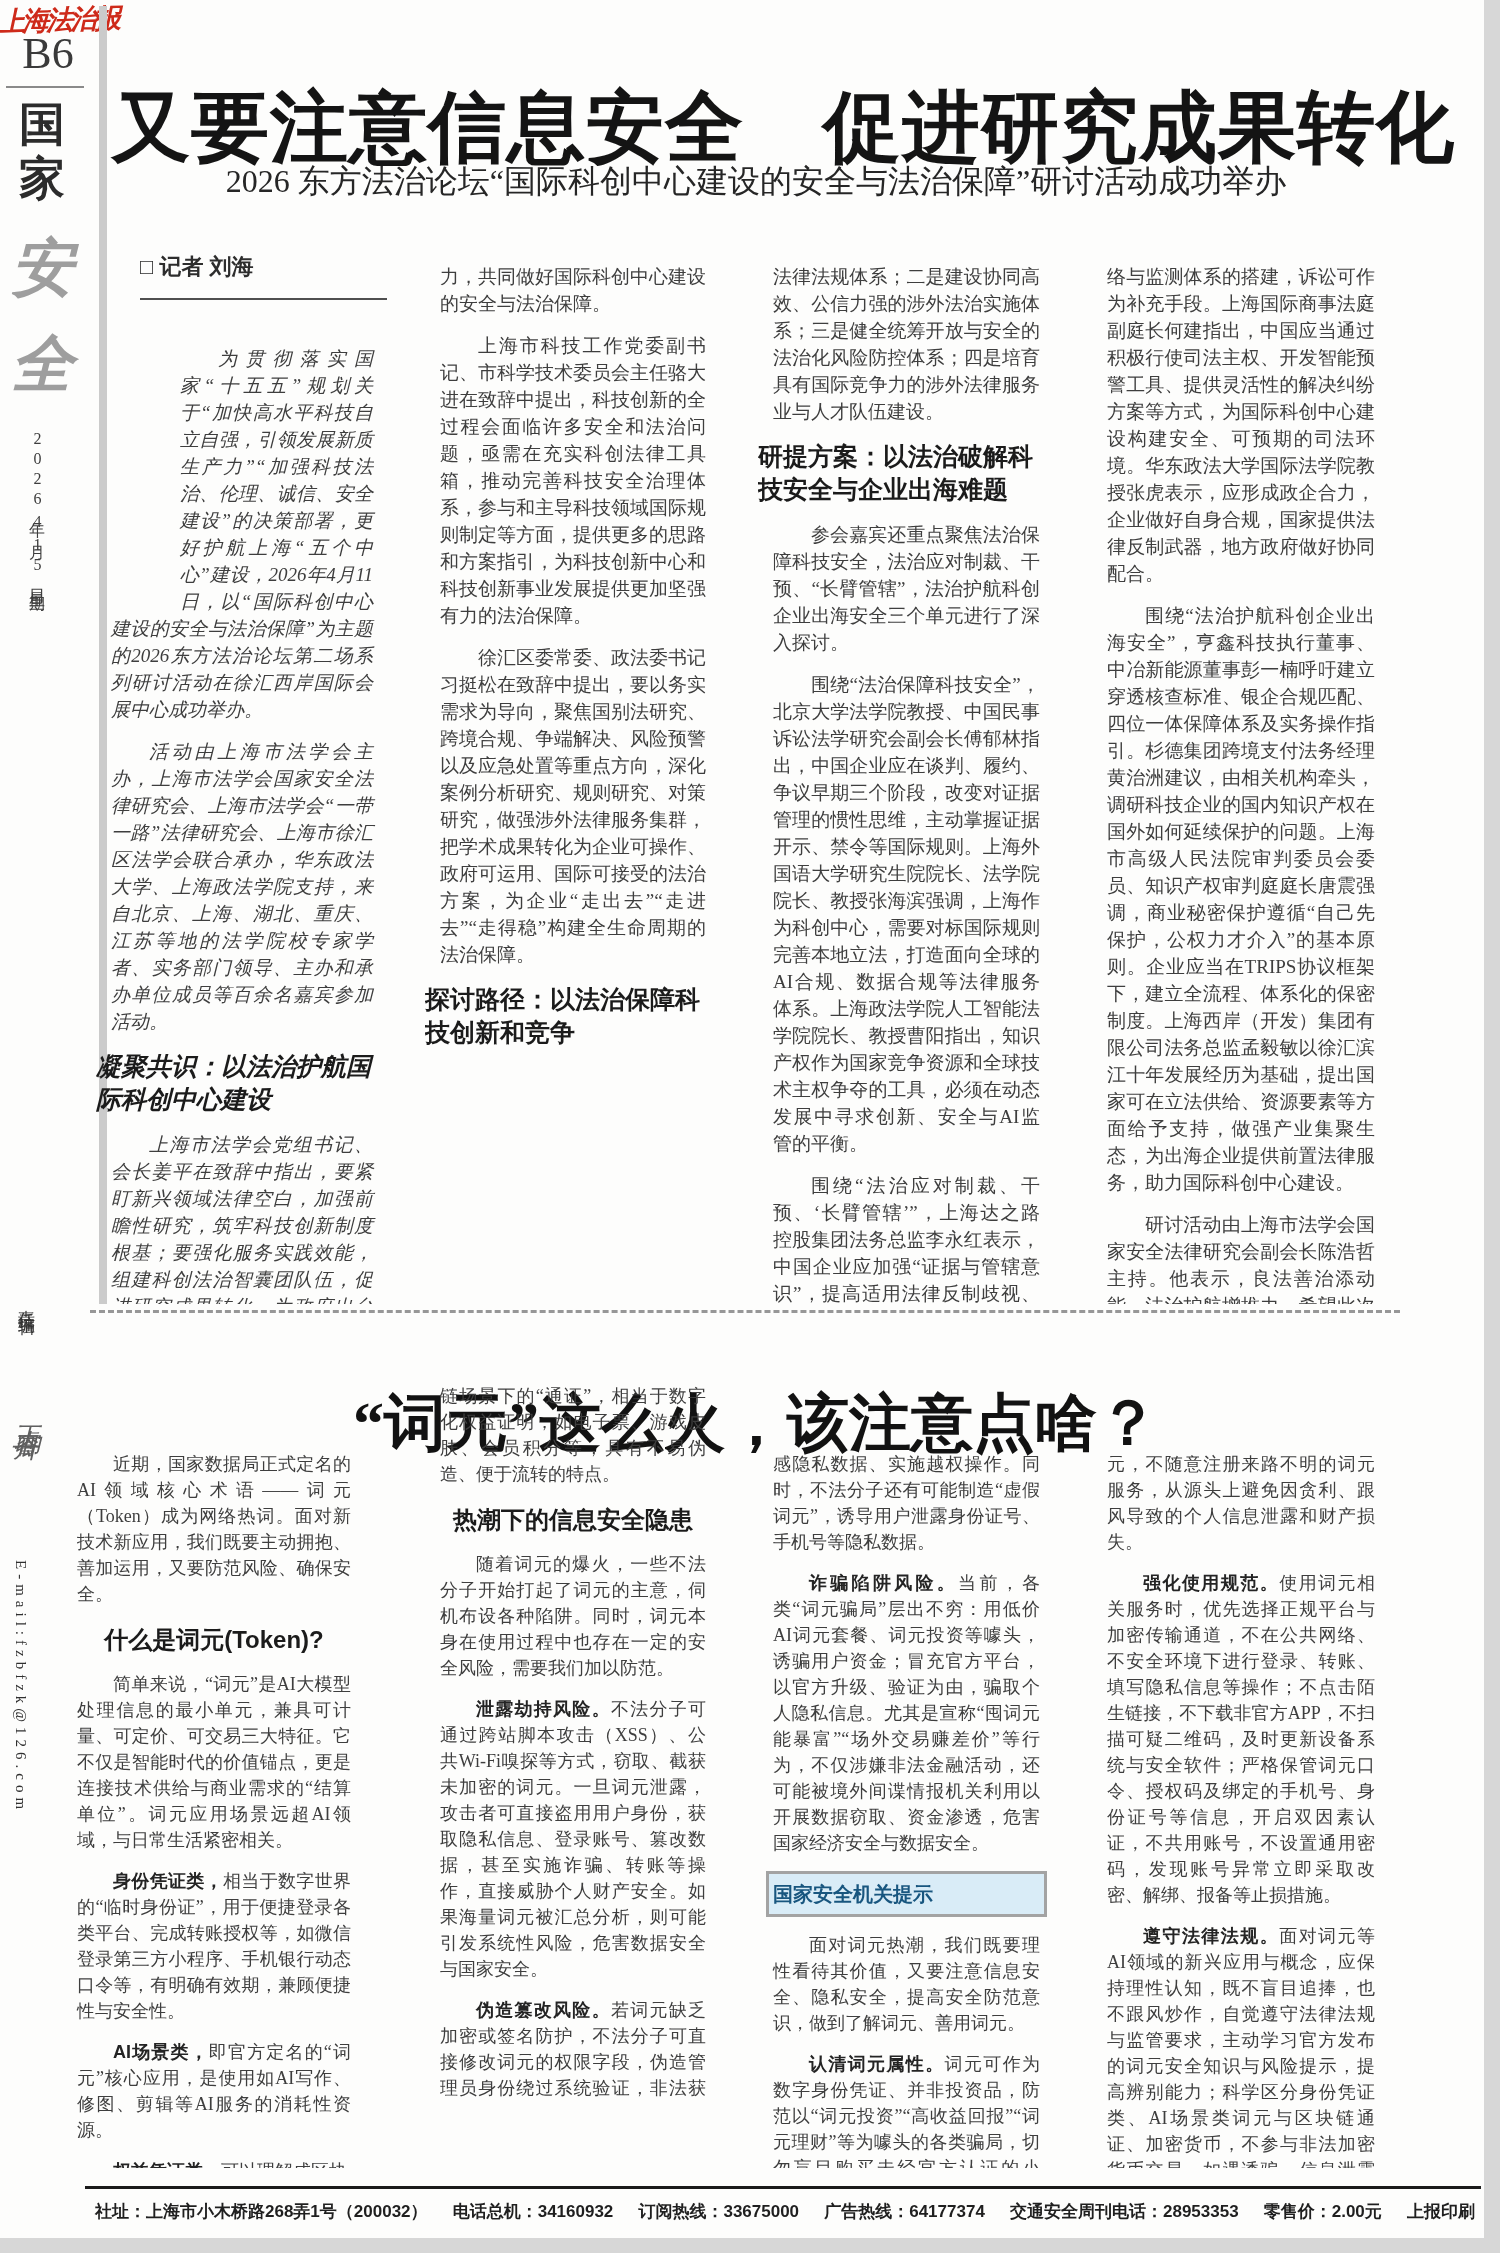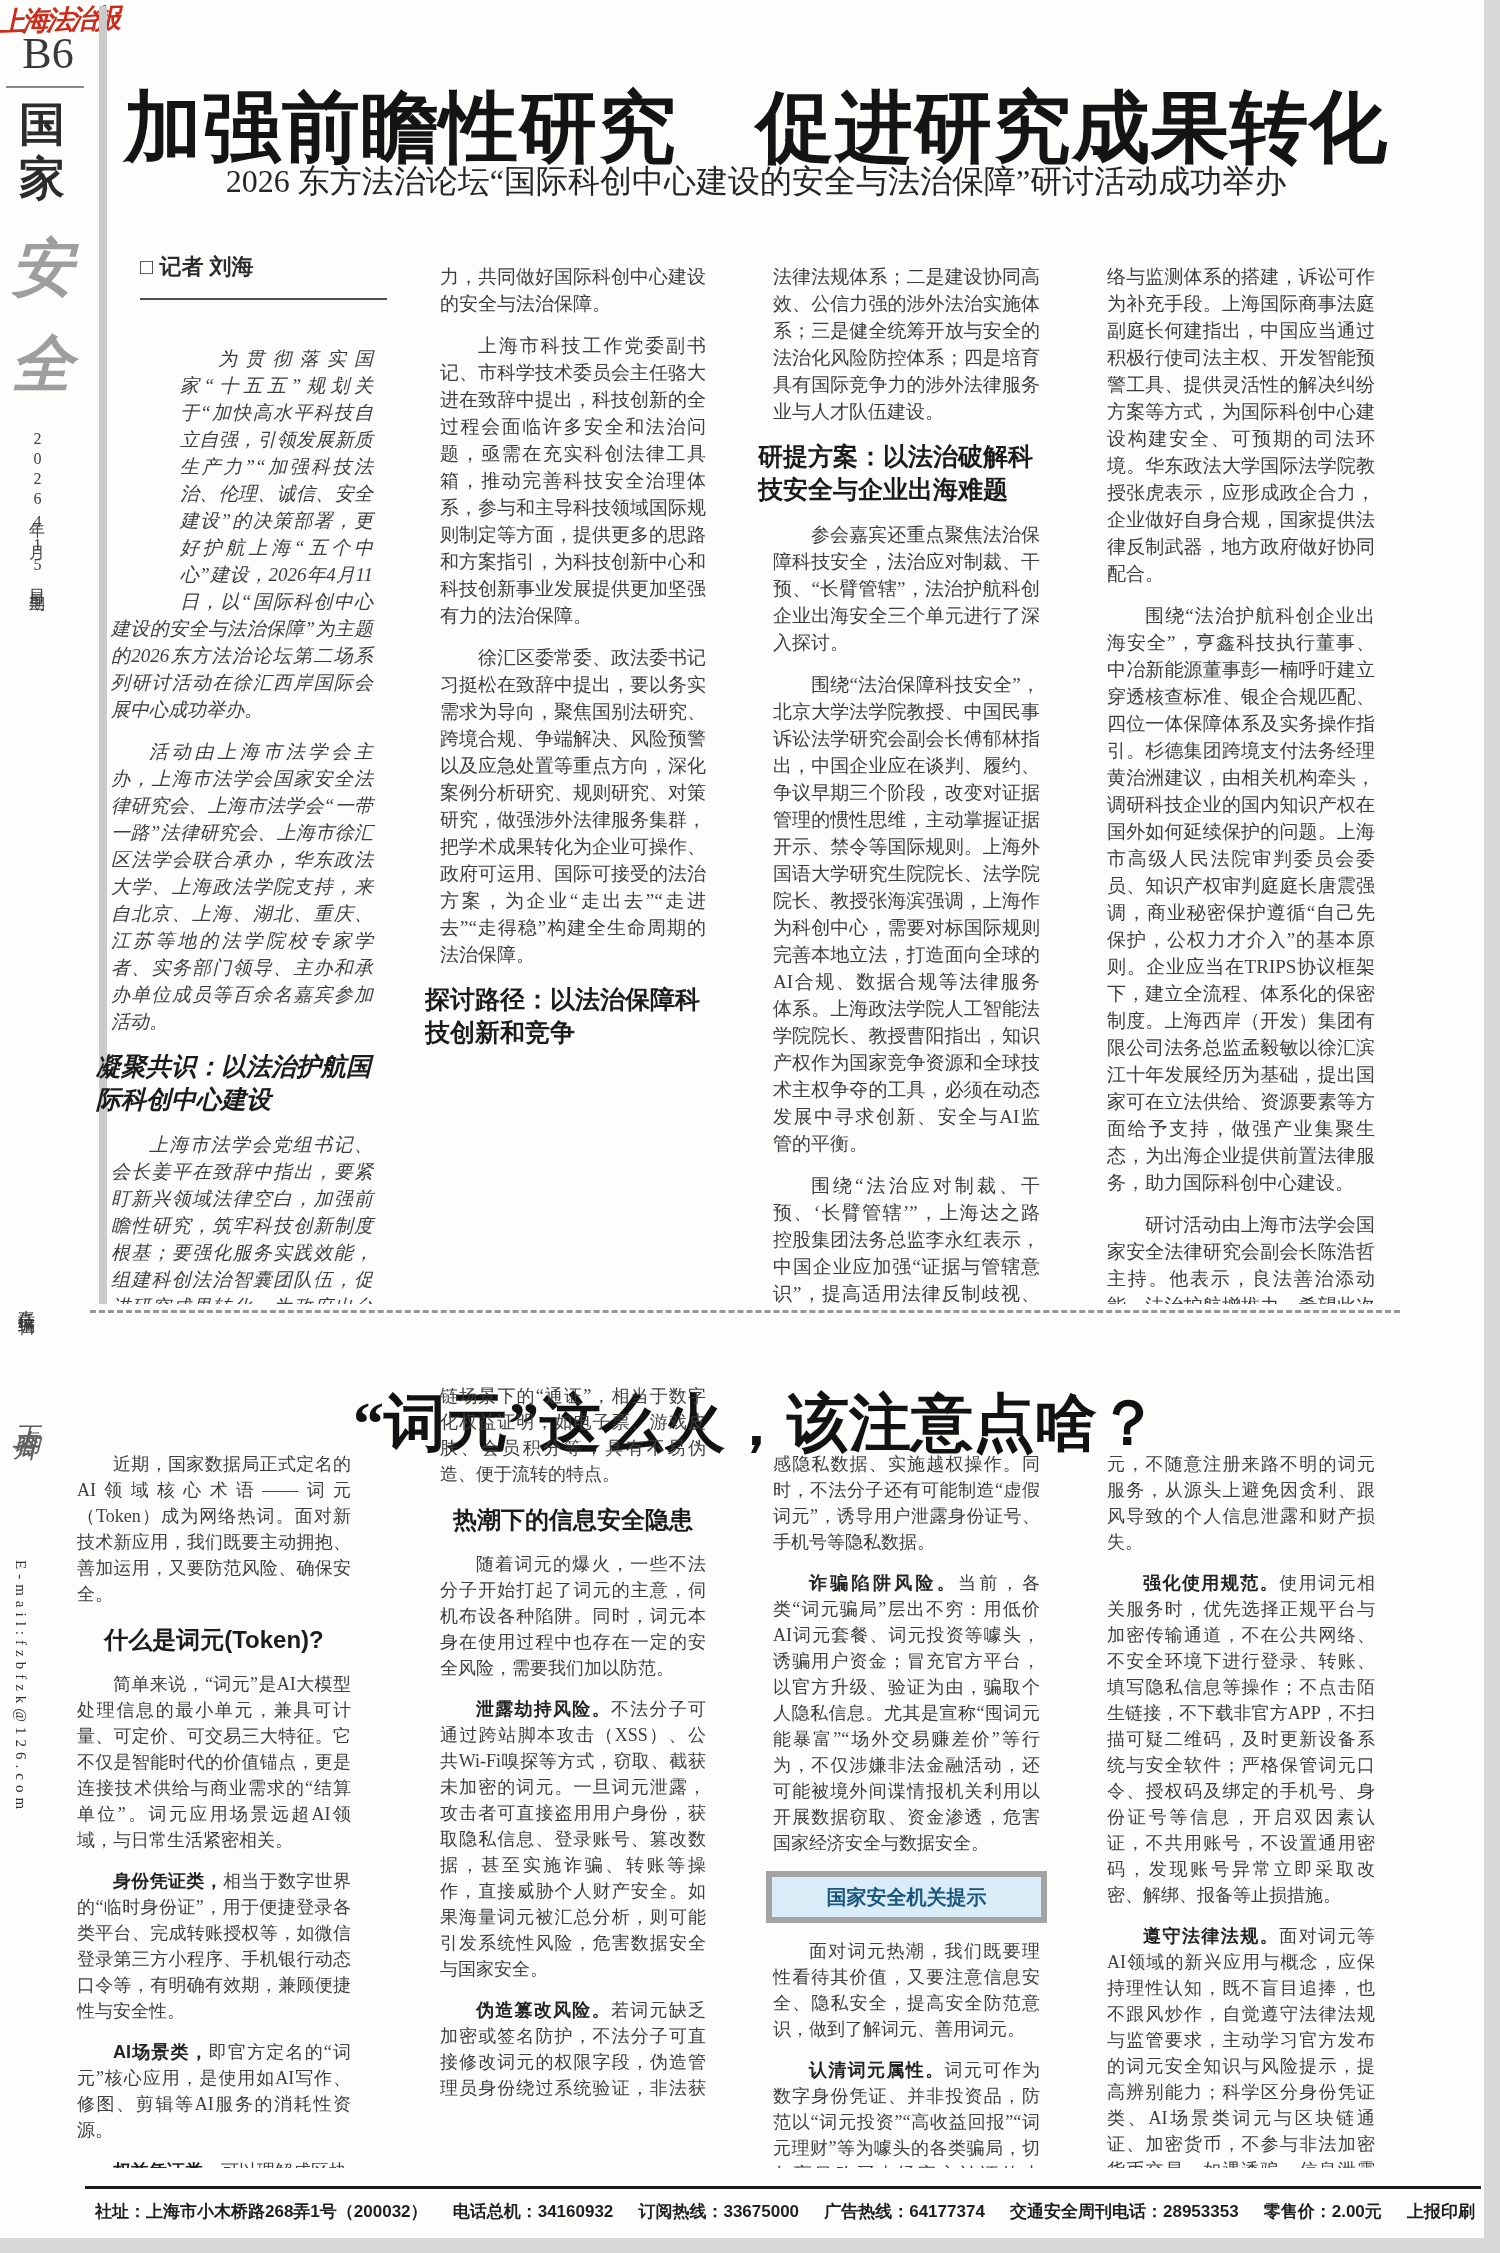--- a/index.html
+++ b/index.html
@@ -103,23 +103,23 @@
     left:112px; top:1330px; width:1288px; text-align:center;
     font-size:62px; font-weight:900; color:#121212; white-space:nowrap;
   }
   .a2col { font-size:18px; line-height:26px; }
   .a2col h3 { text-align:center; font-size:24px; margin:16px 0 12px; }
   #a2c1 { left:62px;  top:1436px; width:304px; height:732px; }
   #a2c2 { left:425px; top:1368px; width:296px; height:732px; }
   #a2c3 { left:758px; top:1436px; width:297px; height:732px; }
   #a2c4 { left:1092px;top:1436px; width:298px; height:732px; }
   .box {
-    background:#d9ecf7; border:6px solid #a3a3a3; color:#18567f;
-    font-family:"Liberation Sans","DejaVu Sans",sans-serif;
-    font-weight:bold; font-size:20px; text-align:center;
+    background:#d9ecf7; border:3px solid #a3a3a3; color:#18567f;
+    font-family:"Liberation Sans","DejaVu Sans",sans-serif;
+    font-weight:bold; font-size:20px; text-align:left;
     padding:7px 4px; margin:14px 8px; text-indent:0;
   }
 
   
   .footer-rule { left:85px; top:2186px; width:1396px; border-top:3px solid #1a1a1a; }
   .footer {
     left:95px; top:2200px; width:1380px;
     display:flex; justify-content:space-between;
     font-family:"Liberation Sans","DejaVu Sans",sans-serif;
     font-size:17px; font-weight:bold; color:#1f1f1f; white-space:nowrap;
@@ -134,21 +134,21 @@
   <div class="abs pageno">B6</div>
   <div class="abs pageno-rule"></div>
   <div class="abs sec1">国家</div>
   <div class="abs sec2">安全</div>
   <div class="abs mh-date">2026年4月15日星期三</div>
   <div class="abs vbar"></div>
   <div class="abs ed-label">责任编辑</div>
   <div class="abs ed-name">王睿卿</div>
   <div class="abs email">E-mail:fzbfzk@126.com</div>
 
-  <h1 class="abs a1-title">加强前瞻性研究　促进研究成果转化</h1>
+  <h1 class="abs a1-title">又要注意信息安全　促进研究成果转化</h1>
   <div class="abs a1-sub">2026 东方法治论坛“国际科创中心建设的安全与法治保障”研讨活动成功举办</div>
   <div class="abs byline">□ 记者 刘海</div>
   <div class="abs byline-rule"></div>
 
   <div class="col" id="a1c1">
     <span class="spacer"></span>
   <p>为贯彻落实国家“十五五”规划关于“加快高水平科技自立自强，引领发展新质生产力”“加强科技法治、伦理、诚信、安全建设”的决策部署，更好护航上海“五个中心”建设，2026年4月11日，以“国际科创中心建设的安全与法治保障”为主题的2026东方法治论坛第二场系列研讨活动在徐汇西岸国际会展中心成功举办。</p>
       <p>活动由上海市法学会主办，上海市法学会国家安全法律研究会、上海市法学会“一带一路”法律研究会、上海市徐汇区法学会联合承办，华东政法大学、上海政法学院支持，来自北京、上海、湖北、重庆、江苏等地的法学院校专家学者、实务部门领导、主办和承办单位成员等百余名嘉宾参加活动。</p>
       <h3>凝聚共识：以法治护航国际科创中心建设</h3>
       <p>上海市法学会党组书记、会长姜平在致辞中指出，要紧盯新兴领域法律空白，加强前瞻性研究，筑牢科技创新制度根基；要强化服务实践效能，组建科创法治智囊团队伍，促进研究成果转化，为政府出台针对性的政策提供精准参考；要搭建开放性的交流合作生态，探索政产学研用协同机制，凝聚起上海乃至长三角法学界协同推进的合</p>

